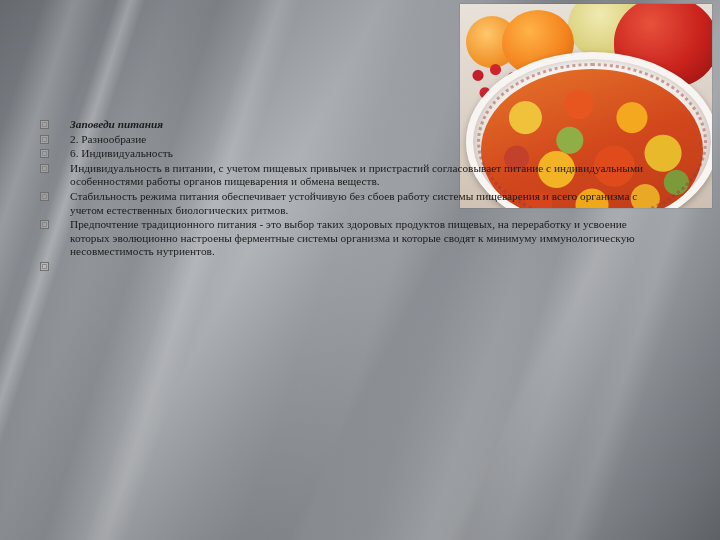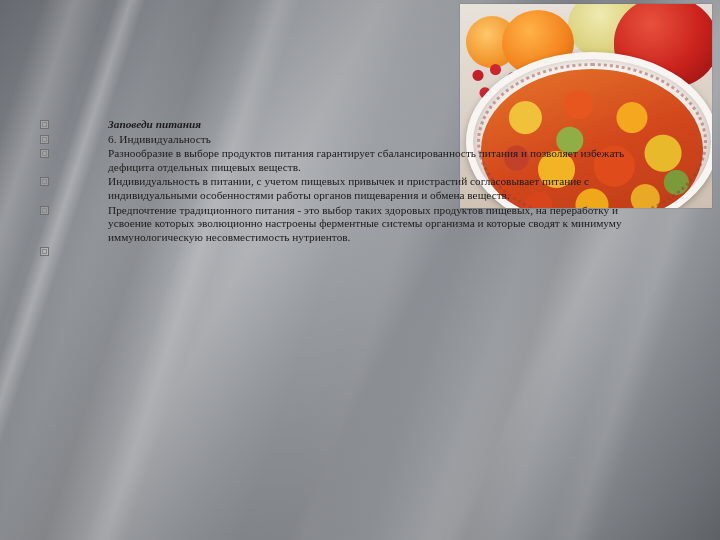--- a/index.html
+++ b/index.html
@@ -138,21 +138,21 @@
     top: 118px;
     width: 620px;
   }
   ul.bullets {
     list-style: none;
     margin: 0;
     padding: 0;
   }
   ul.bullets > li {
     position: relative;
-    padding-left: 68px;
+    padding-left: 30px;
     color: #1b1b1b;
     font-size: 11.3px;
     line-height: 13.6px;
     margin: 0 0 1px 0;
   }
   ul.bullets > li .marker {
     position: absolute;
     left: 0;
     top: 2px;
     width: 7px;
@@ -204,29 +204,33 @@
   </div>
 
   <div class="content">
     <ul class="bullets">
       <li class="lead">
         <span class="marker"></span>
         <span class="txt">Заповеди питания</span>
       </li>
       <li>
         <span class="marker"></span>
+        <span class="txt">2. Разнообразие</span>
+      </li>
+      <li>
+        <span class="marker"></span>
         <span class="txt">6. Индивидуальность</span>
       </li>
       <li>
         <span class="marker"></span>
-        <span class="txt">Разнообразие в выборе продуктов питания гарантирует сбалансированность питания и позволяет избежать дефицита отдельных пищевых веществ.</span>
-      </li>
-      <li>
-        <span class="marker"></span>
         <span class="txt">Индивидуальность в питании, с учетом пищевых привычек и пристрастий согласовывает питание с индивидуальными особенностями работы органов пищеварения и обмена веществ.</span>
+      </li>
+      <li>
+        <span class="marker"></span>
+        <span class="txt">Стабильность режима питания обеспечивает устойчивую без сбоев работу системы пищеварения и всего организма с учетом естественных биологических ритмов.</span>
       </li>
       <li>
         <span class="marker"></span>
         <span class="txt">Предпочтение традиционного питания - это выбор таких здоровых продуктов пищевых, на переработку и усвоение которых эволюционно настроены ферментные системы организма и которые сводят к минимуму иммунологическую несовместимость нутриентов.</span>
       </li>
       <li class="empty">
         <span class="marker"></span>
         <span class="txt"></span>
       </li>
     </ul>

